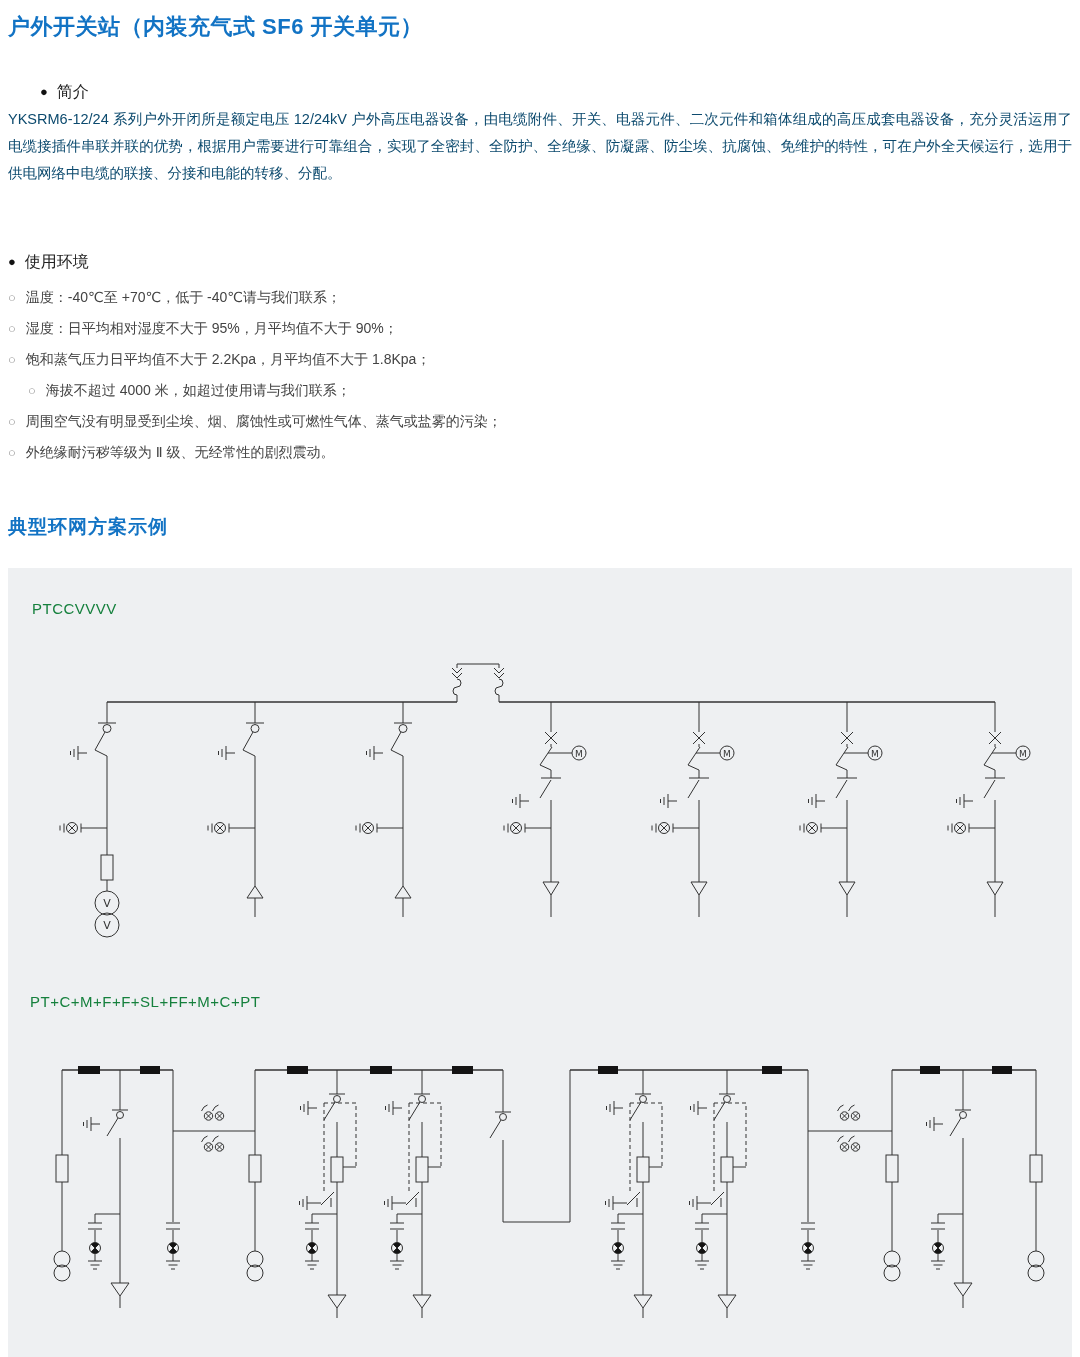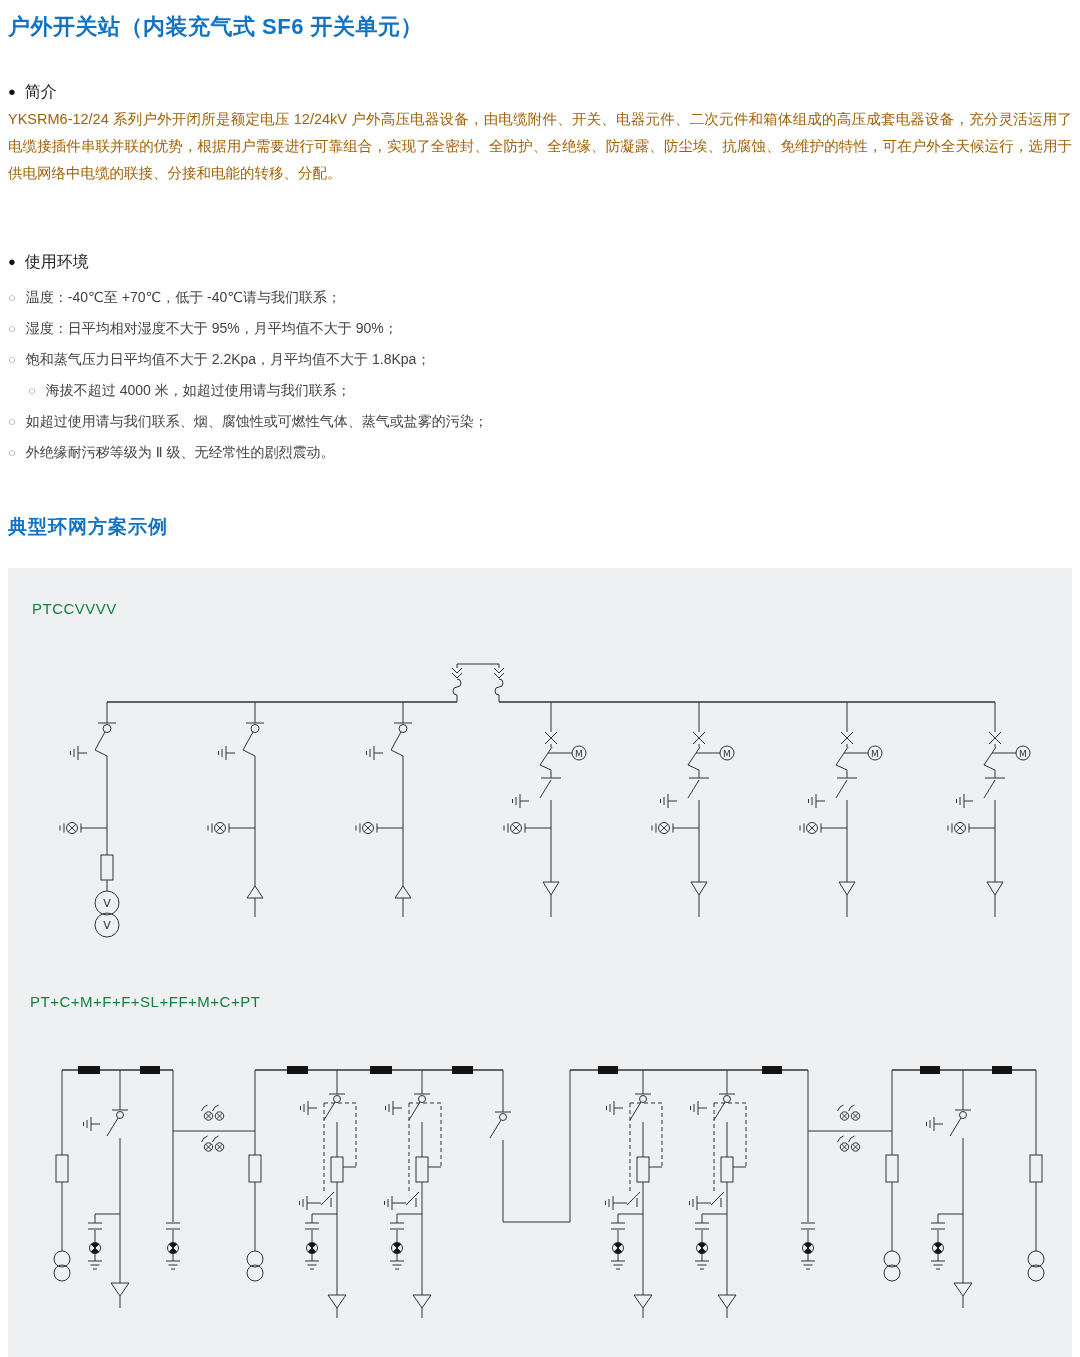--- a/index.html
+++ b/index.html
@@ -1,21 +1,21 @@
 <!DOCTYPE html>
 <html><head>
 <meta charset="utf-8">
 <style>
   html,body{margin:0;padding:0;background:#fff;}
   #page{position:relative;width:1080px;height:1357px;background:#ffffff;overflow:hidden;
         font-family:"Liberation Sans","DejaVu Sans",sans-serif;text-decoration:underline;}
   .title{position:absolute;left:8px;top:12px;font-size:22px;font-weight:bold;color:#1273c4;letter-spacing:.5px;}
   .sec-head{position:absolute;left:8px;font-size:16px;color:#222;}
   .sec-head .dot{font-size:13px;margin-right:9px;vertical-align:1px;color:#111;}
-  .para{position:absolute;left:8px;width:1064px;font-size:14.5px;line-height:27px;color:#a16207;
+  .para{position:absolute;left:8px;width:1064px;font-size:14.5px;line-height:27px;color:#0c4a6e;
         text-align:justify;text-justify:inter-ideograph;}
   .env-item{position:absolute;left:8px;font-size:14px;color:#434343;white-space:nowrap;}
   .env-item .ring{color:#8a8a8a;font-size:13px;margin-right:10px;}
   .h2{position:absolute;left:8px;top:514px;font-size:19px;font-weight:bold;color:#1273c4;letter-spacing:1px;}
   .dbox{position:absolute;left:8px;top:568px;width:1064px;height:789px;background:#eef0f2;}
   .dlabel{position:absolute;color:#15803d;font-size:15px;letter-spacing:.5px;}
   #lab1{left:32px;top:600px;}
   #lab2{left:30px;top:993px;}
   svg.overlay{position:absolute;left:0;top:0;}
   svg .st{stroke:#333;stroke-width:1;fill:none;stroke-linecap:butt;}
@@ -25,35 +25,35 @@
   svg .dash{stroke-dasharray:4 3;}
   svg text{stroke:none;fill:#333;text-anchor:middle;font-family:"DejaVu Sans","Liberation Sans",sans-serif;}
 </style>
 </head>
 <body>
 
 <div id="page">
 
   <div class="title">户外开关站（内装充气式 SF6 开关单元）</div>
 
-  <div class="sec-head" style="top:82px;">
+  <div class="sec-head" style="top:82px;margin-left:32px;">
     <span class="dot">●</span><span>简介</span>
   </div>
 
   <div class="para" style="top:106px;">YKSRM6-12/24 系列户外开闭所是额定电压 12/24kV 户外高压电器设备，由电缆附件、开关、电器元件、二次元件和箱体组成的高压成套电器设备，充分灵活运用了电缆接插件串联并联的优势，根据用户需要进行可靠组合，实现了全密封、全防护、全绝缘、防凝露、防尘埃、抗腐蚀、免维护的特性，可在户外全天候运行，选用于供电网络中电缆的联接、分接和电能的转移、分配。</div>
 
   <div class="sec-head" style="top:252px;">
     <span class="dot">●</span><span>使用环境</span>
   </div>
 
   <div class="env-item" style="top:289px;"><span class="ring">○</span><span>温度：-40℃至 +70℃，低于 -40℃请与我们联系；</span></div>
   <div class="env-item" style="top:320px;"><span class="ring">○</span><span>湿度：日平均相对湿度不大于 95%，月平均值不大于 90%；</span></div>
   <div class="env-item" style="top:351px;"><span class="ring">○</span><span>饱和蒸气压力日平均值不大于 2.2Kpa，月平均值不大于 1.8Kpa；</span></div>
   <div class="env-item" style="top:382px;margin-left:20px;"><span class="ring">○</span><span>海拔不超过 4000 米，如超过使用请与我们联系；</span></div>
-  <div class="env-item" style="top:413px;"><span class="ring">○</span><span>如超过使用请与我们联系、烟、腐蚀性或可燃性气体、蒸气或盐雾的污染；</span></div>
+  <div class="env-item" style="top:413px;"><span class="ring">○</span><span>周围空气没有明显受到尘埃、烟、腐蚀性或可燃性气体、蒸气或盐雾的污染；</span></div>
   <div class="env-item" style="top:444px;"><span class="ring">○</span><span>外绝缘耐污秽等级为 Ⅱ 级、无经常性的剧烈震动。</span></div>
 
   <div class="h2">典型环网方案示例</div>
 
   <div class="dbox"></div>
   <div class="dlabel" id="lab1">PTCCVVVV</div>
   <div class="dlabel" id="lab2">PT+C+M+F+F+SL+FF+M+C+PT</div>
 
   <svg class="overlay" width="1080" height="1357" viewBox="0 0 1080 1357">
     <g id="dwg">

